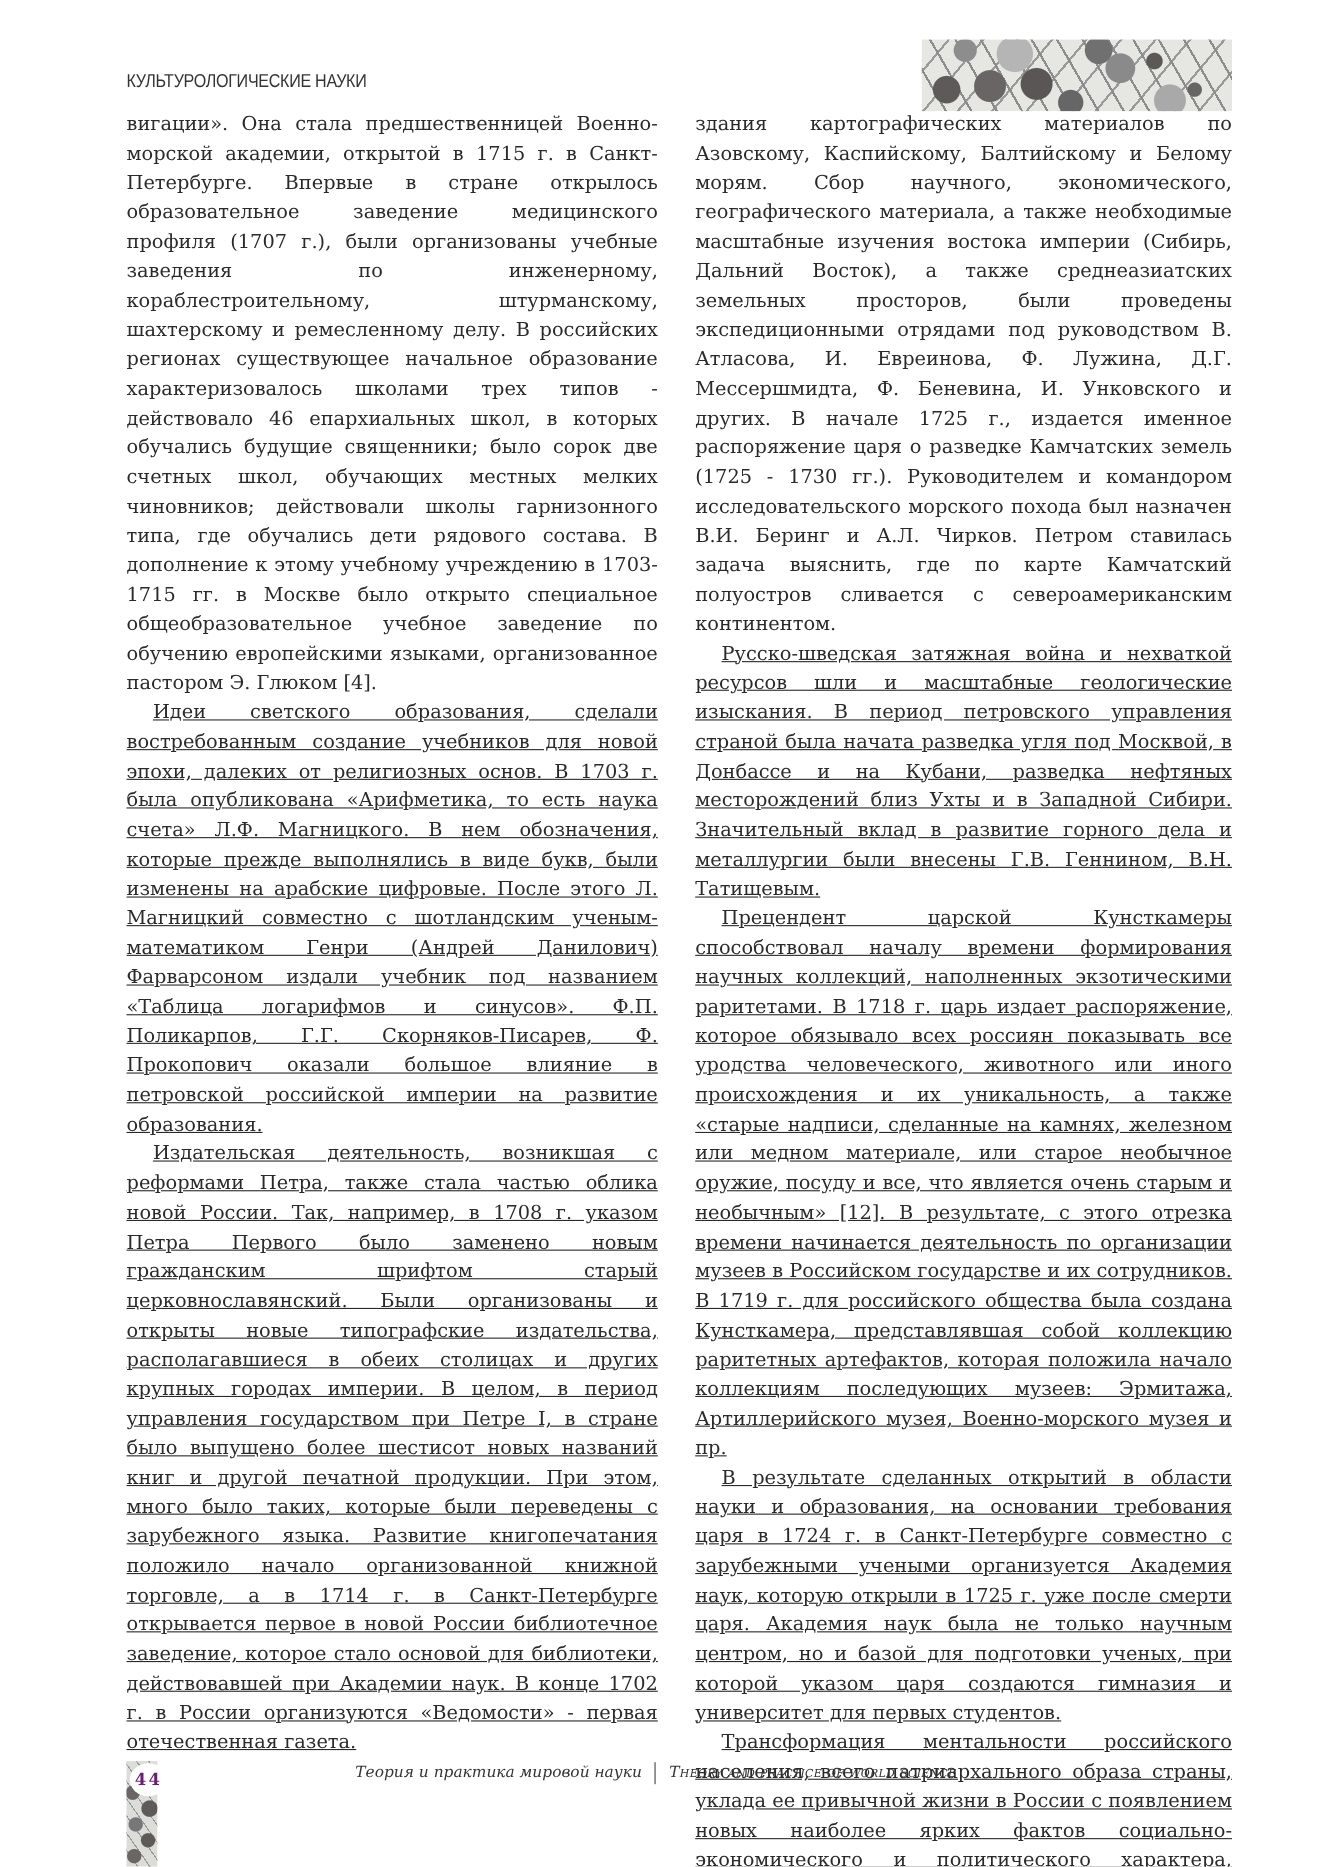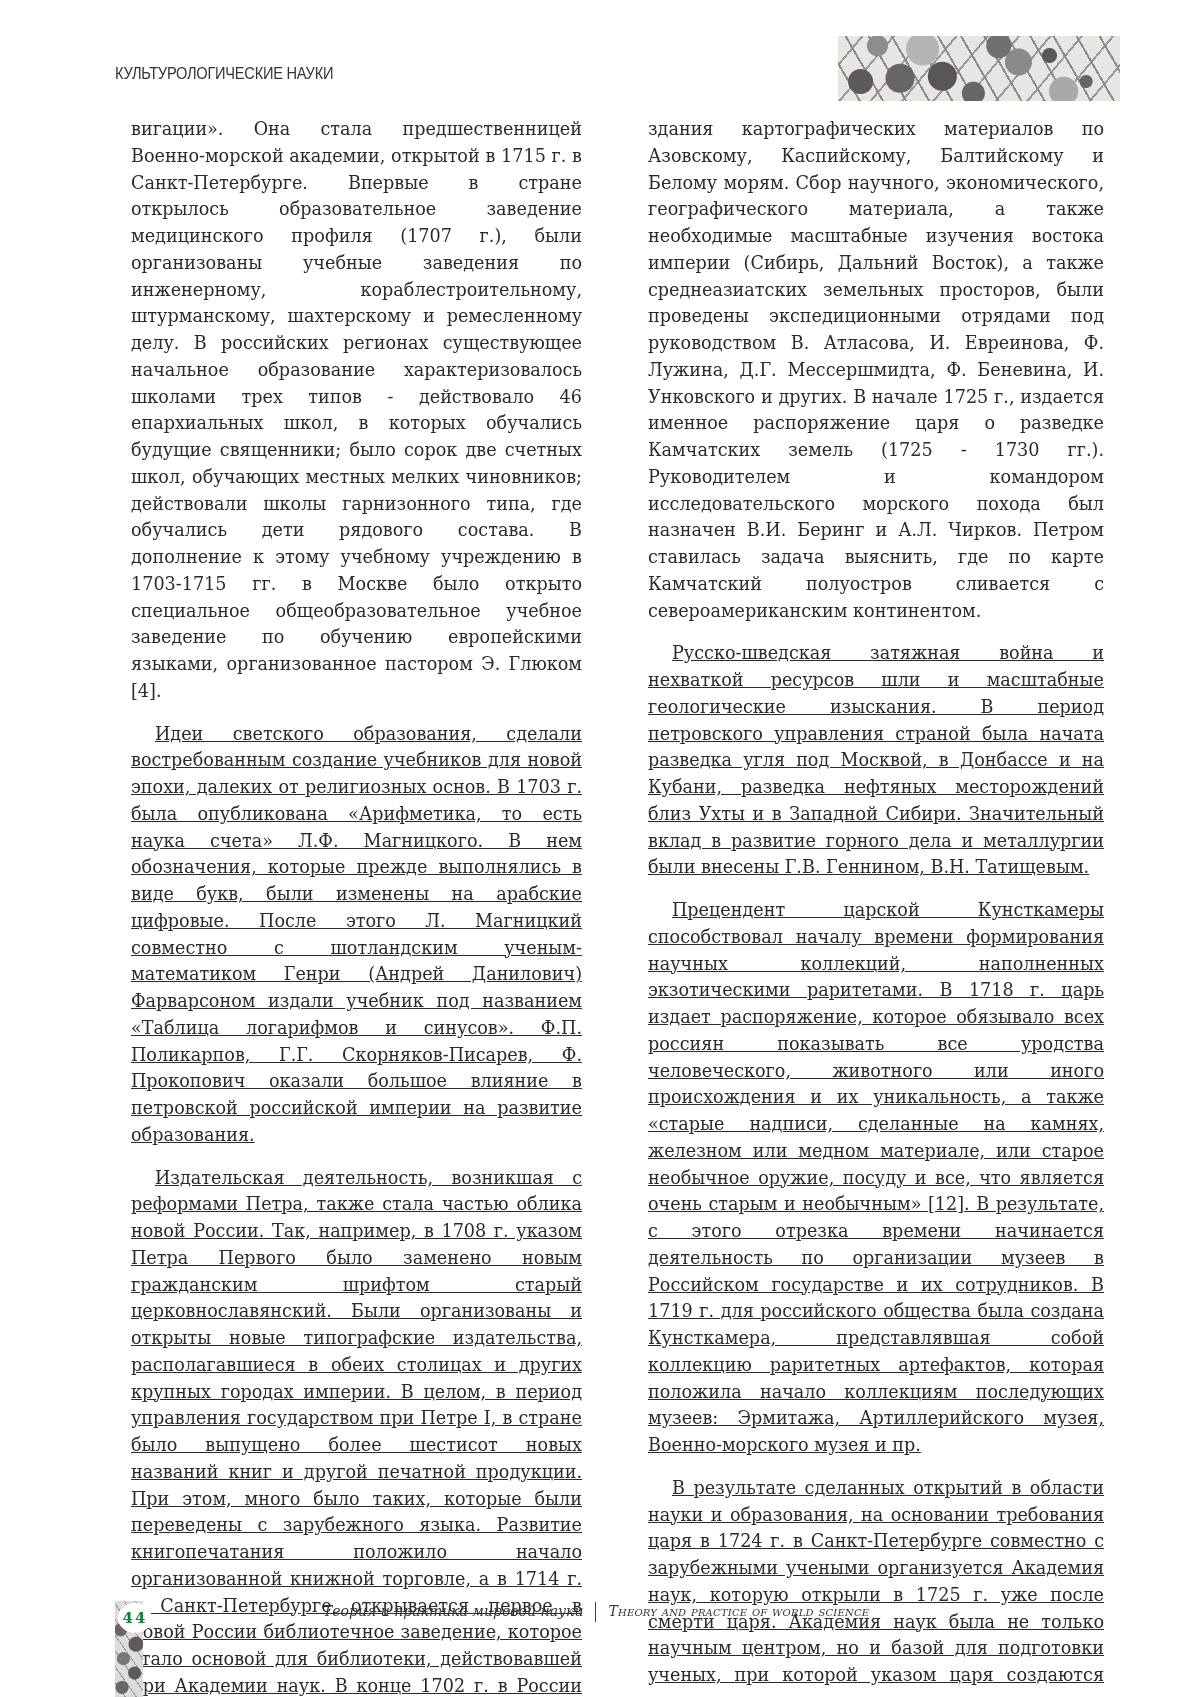--- a/index.html
+++ b/index.html
@@ -17,33 +17,33 @@
       radial-gradient(circle at 88% 70%, #676464 0 6px, transparent 7px),
       radial-gradient(circle at 30% 20%, #b5b5b5 0 16px, transparent 17px),
       radial-gradient(circle at 80% 85%, #a9a9a9 0 14px, transparent 15px),
       radial-gradient(circle at 14% 15%, #8d8d8d 0 10px, transparent 11px),
       repeating-linear-gradient(60deg, transparent 0 18px, #8c8c8c 18px 20px),
       repeating-linear-gradient(-50deg, transparent 0 22px, #999 22px 24px),
       #e6e6e2; }
   .col { position:absolute; top:100px; font-size:17.6px; line-height:26.75px; text-align:justify; }
   .col.left { left:115px; width:483px; }
   .col.right { left:632px; width:488px; }
-  .col p { margin:16px; }
+  .col p { margin:0; }
   .col p.indent { text-indent:24px;text-decoration:underline; }
   .col p.cont { text-indent:0; }
   .footer-badge { position:absolute; left:115px; top:1601px; width:28px; height:96px; overflow:hidden;
     background:
       radial-gradient(circle at 20% 30%, #6a6666 0 6px, transparent 7px),
       radial-gradient(circle at 75% 45%, #5e5a5a 0 7px, transparent 8px),
       radial-gradient(circle at 30% 60%, #777 0 6px, transparent 7px),
       radial-gradient(circle at 70% 75%, #5e5a5a 0 6px, transparent 7px),
       radial-gradient(circle at 25% 90%, #6a6666 0 6px, transparent 7px),
       repeating-linear-gradient(55deg, transparent 0 8px, #999 8px 9px),
       #dcdcd8; }
-  .page-number { position:absolute; left:118px; top:1603px; width:34px; height:30px; border-radius:50%; background:#fff; font-family:"DejaVu Serif", serif; font-size:15px; font-weight:bold; letter-spacing:2px; text-align:center; line-height:30px; color:#15803d; }
+  .page-number { position:absolute; left:118px; top:1603px; width:34px; height:30px; border-radius:50%; background:#fff; font-family:"DejaVu Serif", serif; font-size:15px; font-weight:bold; letter-spacing:2px; text-align:center; line-height:30px; color:#701a75; }
   .footer-text { position:absolute; left:323px; top:1602px; font-family:"DejaVu Serif", serif; font-size:14px; font-style:italic; color:#333; white-space:nowrap; }
   .footer-sep { display:inline-block; width:1px; height:20px; background:#444; margin:0 12px; vertical-align:middle; }
   .footer-en { font-variant:small-caps; font-style:italic; letter-spacing:0.2px; }
 </style>
 </head>
 <body>
 
 <div class="section-title">КУЛЬТУРОЛОГИЧЕСКИЕ НАУКИ</div>
 <div class="banner"></div>
 

